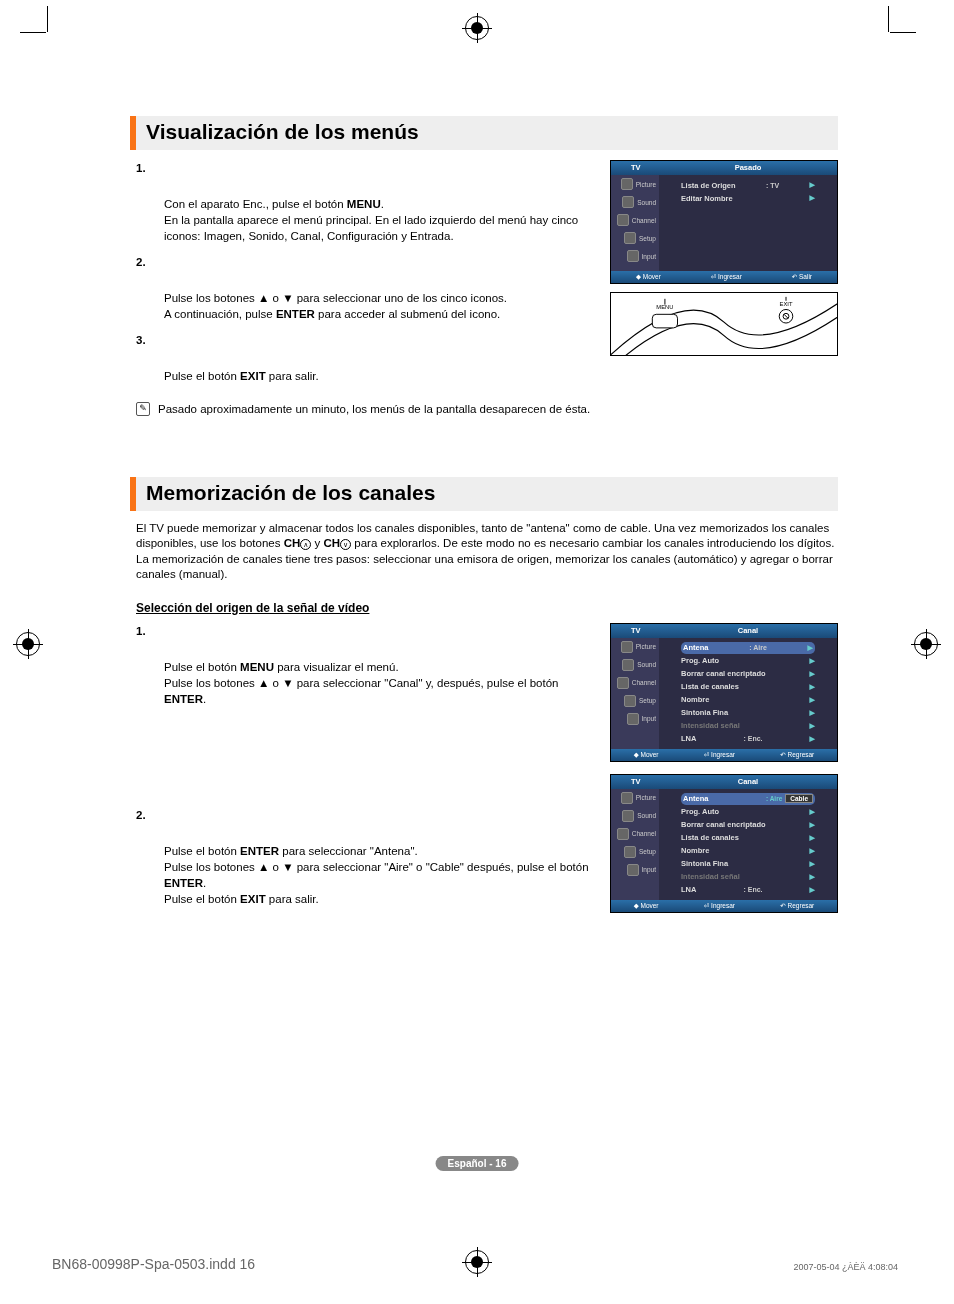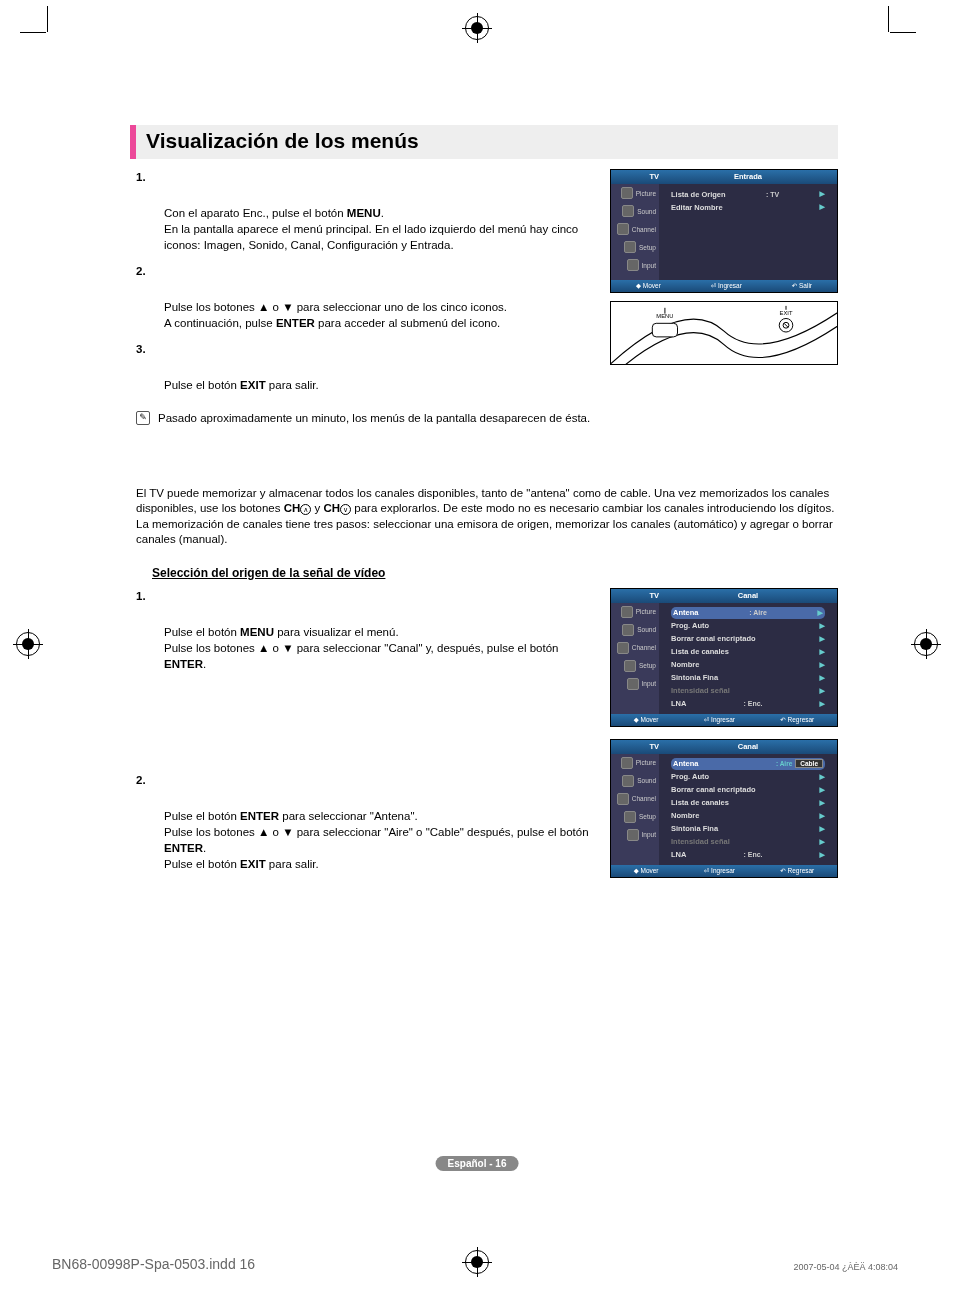--- a/index.html
+++ b/index.html
@@ -36,25 +36,24 @@
   .reg-bottom { bottom: 30px; left: 465px; }
 
   .page {
     position: absolute;
     left: 130px;
     top: 116px;
     width: 708px;
   }
 
   .section-header {
-    border-left: 6px solid #ec4899;
+    border-left: 6px solid #f97316;
     padding: 4px 0 6px 10px;
     margin-bottom: 10px;
     background: #eee;
-    margin-top: 9px;
   }
   .section-header h1 {
     font-size: 21px;
     font-weight: bold;
     color: #000;
   }
 
   .content-block { margin-left: 6px; }
 
   .intro-para {
@@ -96,21 +95,21 @@
     align-items: center; justify-content: center;
     font-size: 9px;
     flex: 0 0 14px;
     margin-top: 1px;
   }
 
   .sub-heading {
     font-size: 12px;
     font-weight: bold;
     text-decoration: underline;
-    margin: 18px 0 8px 16px;
+    margin: 18px 0 8px 0;
   }
 
   b { font-weight: bold; }
 
   
   .menu-box {
     width: 228px;
     border: 1px solid #000;
     font-size: 7.5px;
     color: #fff;
@@ -119,21 +118,21 @@
   }
   .menu-inner { background: #3a3a5a; }
   .menu-header {
     display: flex;
     height: 14px;
     font-weight: bold;
   }
   .menu-header .tab-tv {
     width: 48px;
     background: linear-gradient(#2a6fa8,#1a4a78);
-    text-align: right;
+    text-align: left;
     line-height: 14px;
     padding-left: 20px;
   }
   .menu-header .tab-sec {
     flex: 1;
     background: linear-gradient(#2a6fa8,#1a4a78);
     text-align: center;
     line-height: 14px;
   }
   .menu-body { display: flex; min-height: 96px; }
@@ -156,21 +155,21 @@
   .side-item .ic {
     width: 12px; height: 12px;
     background: #666;
     border: 1px solid #888;
     border-radius: 2px;
     display: inline-block;
   }
   .menu-main {
     flex: 1;
     background: #2c2c44;
-    padding: 4px 12px;
+    padding: 4px 22px;
     display: flex;
     flex-direction: column;
     gap: 1px;
   }
   .menu-row {
     display: flex;
     justify-content: space-between;
     align-items: center;
     font-size: 7.5px;
     color: #ddd;
@@ -292,21 +291,21 @@
       <div class="note-row">
         <span class="note-icon">✎</span>
         <span>Pasado aproximadamente un minuto, los menús de la pantalla desaparecen de ésta.</span>
       </div>
     </div>
     <div class="col-figs">
       <div class="menu-box" id="menu1">
     <div class="menu-inner">
       <div class="menu-header">
         <div class="tab-tv">TV</div>
-        <div class="tab-sec">Entrada</div>
+        <div class="tab-sec">Pasado</div>
       </div>
       <div class="menu-body">
         <div class="menu-side">
                 <div class="side-item">
                   <span class="ic"></span>
                   <span>Picture</span>
                 </div>
                 <div class="side-item">
                   <span class="ic"></span>
                   <span>Sound</span>
@@ -356,20 +355,23 @@
           <text x="178" y="13" font-size="6" text-anchor="middle">EXIT</text>
           <line x1="53" y1="6" x2="53" y2="12" stroke="#000"></line>
           <line x1="178" y1="4" x2="178" y2="8" stroke="#000"></line>
         </svg>
       </div>
     </div>
   </div>
 
   <div style="height:60px"></div>
 
+  <div class="section-header">
+    <h1>Memorización de los canales</h1>
+  </div>
 
   <div class="content-block">
     <p class="intro-para" id="s2-intro">El TV puede memorizar y almacenar todos los canales disponibles, tanto de "antena" como de cable. Una vez memorizados los canales disponibles, use los botones <b>CH</b><span class="ch-btn">∧</span> y <b>CH</b><span class="ch-btn">∨</span> para explorarlos. De este modo no es necesario cambiar los canales introduciendo los dígitos. La memorización de canales tiene tres pasos: seleccionar una emisora de origen, memorizar los canales (automático) y agregar o borrar canales (manual).</p>
 
     <div class="sub-heading">Selección del origen de la señal de vídeo</div>
 
     <div class="two-col">
       <div class="col-text">
         <ol class="steps">
           <li>

